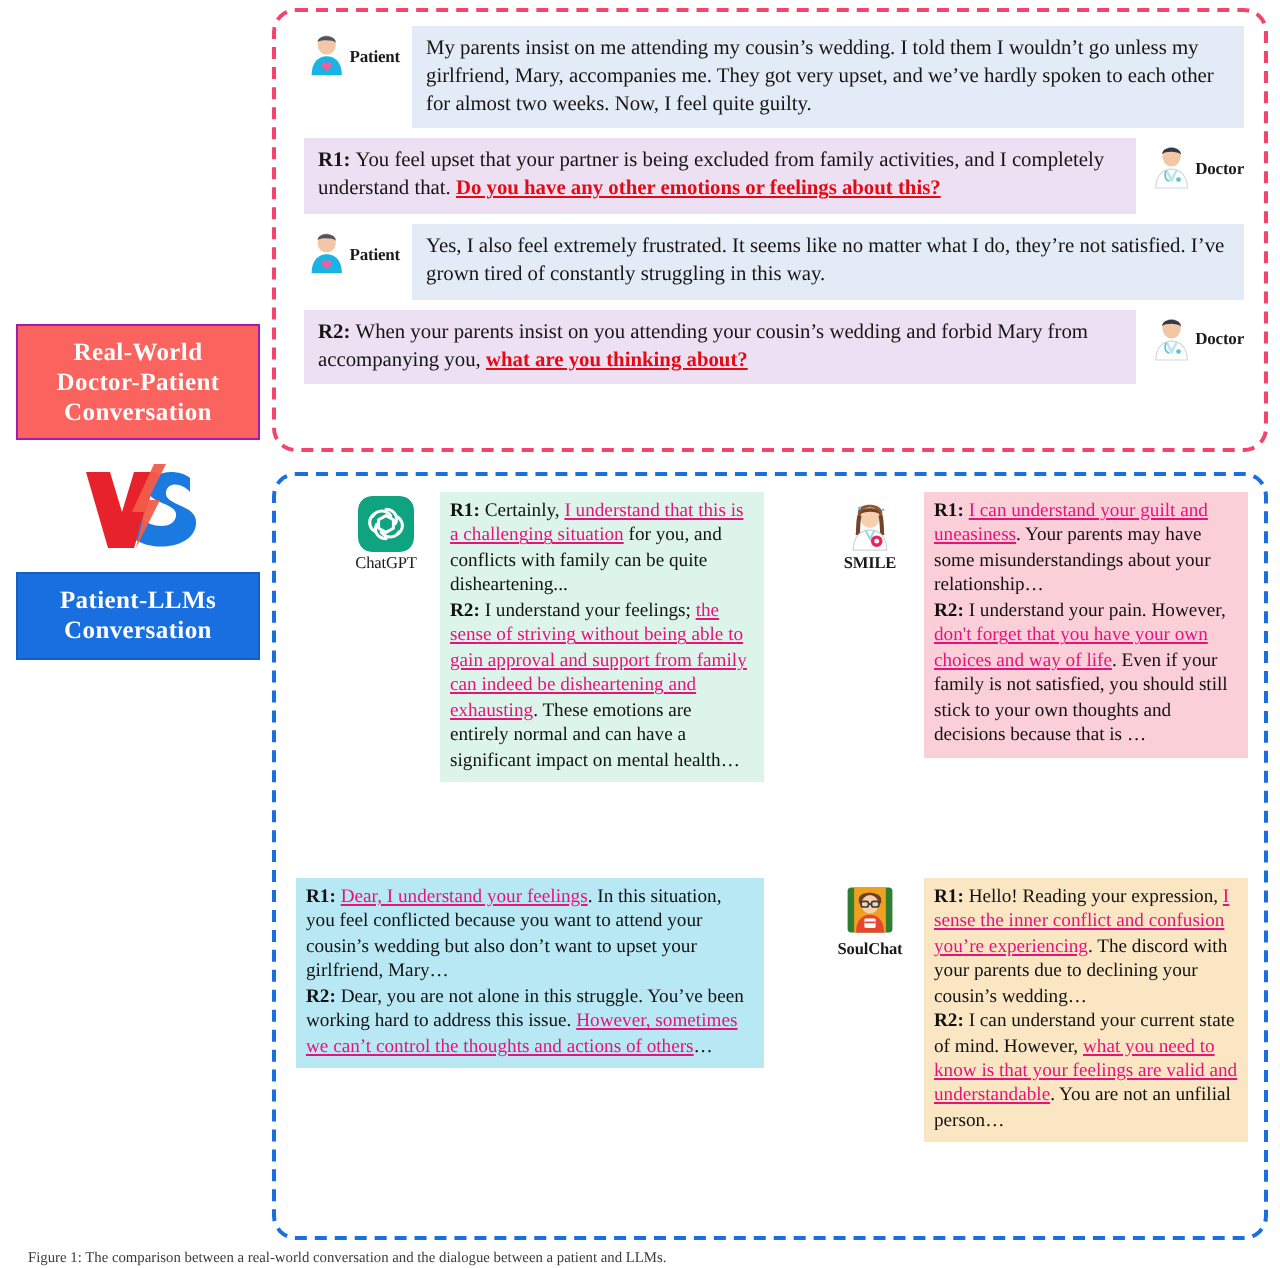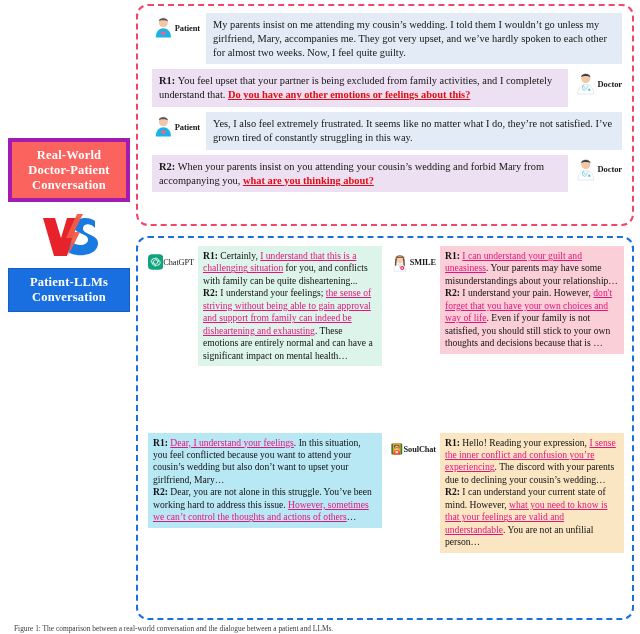--- a/index.html
+++ b/index.html
@@ -19,21 +19,21 @@
   .label-box{
     text-align:center;
     font-weight:bold;
     font-family:"Liberation Serif", serif;
     color:#ffffff;
     line-height:1.18;
     font-size:12.5px;
     padding:6px 4px;
     letter-spacing:.2px;
   }
-  .label-red{background:#fb635f;border:4px solid #a21caf;}
+  .label-red{background:#fb635f;border:1px solid #a21caf;margin-top:24px;}
   .label-blue{background:#1a6fe0;border:1px solid #155fc4;}
   .vs-wrap{
     height:66px;display:flex;align-items:center;justify-content:center;
   }
   .vs{
     position:relative;width:64px;height:46px;
   }
   .vs svg{display:block;}
 
   
@@ -81,22 +81,22 @@
   
   .grid{
     position:absolute;left:10px;top:8px;right:8px;bottom:6px;
     display:grid;
     grid-template-columns:1fr 1fr;
     grid-template-rows:auto auto;
     column-gap:8px;row-gap:7px;
   }
   .card{display:flex;align-items:flex-start;gap:4px;}
   .card .logo-col{
-    width:46px;flex:0 0 46px;display:flex;flex-direction:row;
-    align-items:center;padding-top:2px;
+    width:46px;flex:0 0 46px;display:flex;flex-direction:column;
+    align-items:center;padding-top:2px;margin-left:22px;
   }
   .logo-name{
     font-size:8.3px;color:#1a1a1a;margin-top:1px;
     font-family:"Liberation Serif", serif;text-align:center;
     letter-spacing:-.1px;
   }
   .logo-name.bold{font-weight:bold;}
   .card .txt{
     flex:1 1 auto;font-size:9.6px;line-height:1.30;
     padding:4px 5px;box-sizing:border-box;color:#121212;

